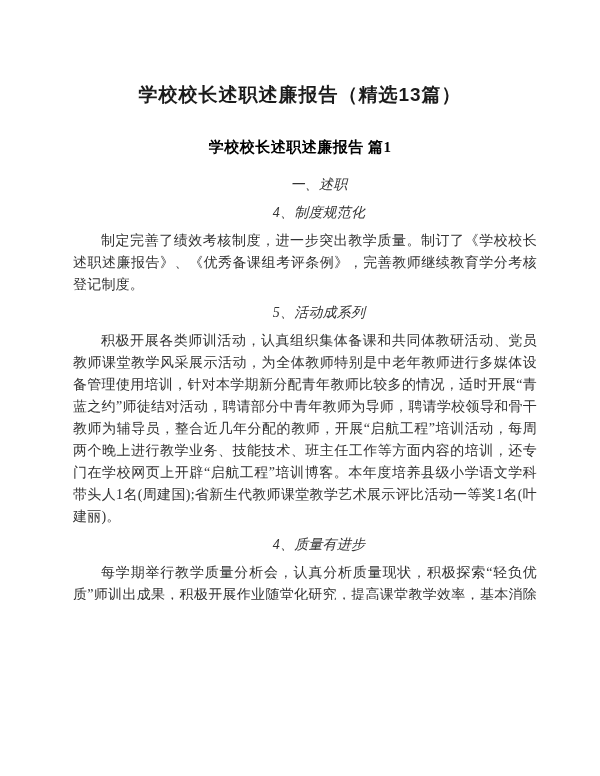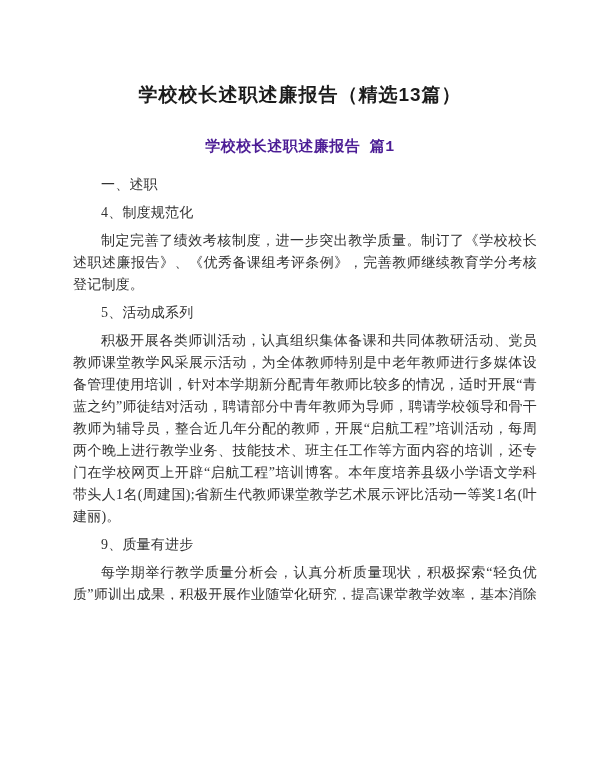--- a/index.html
+++ b/index.html
@@ -28,44 +28,45 @@
     line-height: 24px;
     color: #1c1c1c;
     letter-spacing: 1px;
   }
   .doc-subtitle {
     position: absolute;
     top: 138px;
     left: 0;
     width: 600px;
     text-align: center;
-    font-family: Liberation Mono, monospace;
+    font-family: Liberation Serif, serif;
     font-weight: 700;
     font-size: 15px;
     line-height: 19px;
-    color: #4c1d95;
+    color: #000000;
     letter-spacing: 0.5px;
   }
   .content {
     position: absolute;
     top: 168px;
     left: 73px;
     width: 464px;
     font-size: 14px;
     line-height: 22px;
     letter-spacing: 0.2px;
     text-align: justify;
     color: #333333;
   }
   .block {
     margin: 6px 0;
     text-indent: 2em;
   }
   .heading {
-    text-align: left;
+    text-align: center;
+    font-style: italic;
   }
   .page-number {
     position: absolute;
     top: 725px;
     left: 0;
     width: 600px;
     text-align: center;
     font-size: 12px;
     line-height: 16px;
     color: #4a4a4a;
@@ -79,19 +80,19 @@
   <div class="doc-title">学校校长述职述廉报告（精选13篇）</div>
 
   <div class="doc-subtitle">学校校长述职述廉报告 篇1</div>
 
   <div class="content">
     <div class="block heading">一、述职</div>
     <div class="block heading">4、制度规范化</div>
     <div class="block paragraph">制定完善了绩效考核制度，进一步突出教学质量。制订了《学校校长述职述廉报告》、《优秀备课组考评条例》，完善教师继续教育学分考核登记制度。</div>
     <div class="block heading">5、活动成系列</div>
     <div class="block paragraph">积极开展各类师训活动，认真组织集体备课和共同体教研活动、党员教师课堂教学风采展示活动，为全体教师特别是中老年教师进行多媒体设备管理使用培训，针对本学期新分配青年教师比较多的情况，适时开展“青蓝之约”师徒结对活动，聘请部分中青年教师为导师，聘请学校领导和骨干教师为辅导员，整合近几年分配的教师，开展“启航工程”培训活动，每周两个晚上进行教学业务、技能技术、班主任工作等方面内容的培训，还专门在学校网页上开辟“启航工程”培训博客。本年度培养县级小学语文学科带头人1名(周建国);省新生代教师课堂教学艺术展示评比活动一等奖1名(叶建丽)。</div>
-    <div class="block heading">9、质量有进步</div>
+    <div class="block heading">4、质量有进步</div>
     <div class="block paragraph">每学期举行教学质量分析会，认真分析质量现状，积极探索“轻负优质”师训出成果，积极开展作业随堂化研究，提高课堂教学效率，基本消除薄弱学科。从县教师发展中心抽测情况看，我校部分学科已处于全县上游。下半年，六年级学生李傲�� 获得县第二届小学生英语口语大赛二等奖，县趣味科学现场竞赛获得3个三等奖，领先于周边乡镇。</div>
   </div>
 
   <div class="page-number">1</div>
 
 </div>
 
 </body></html>

